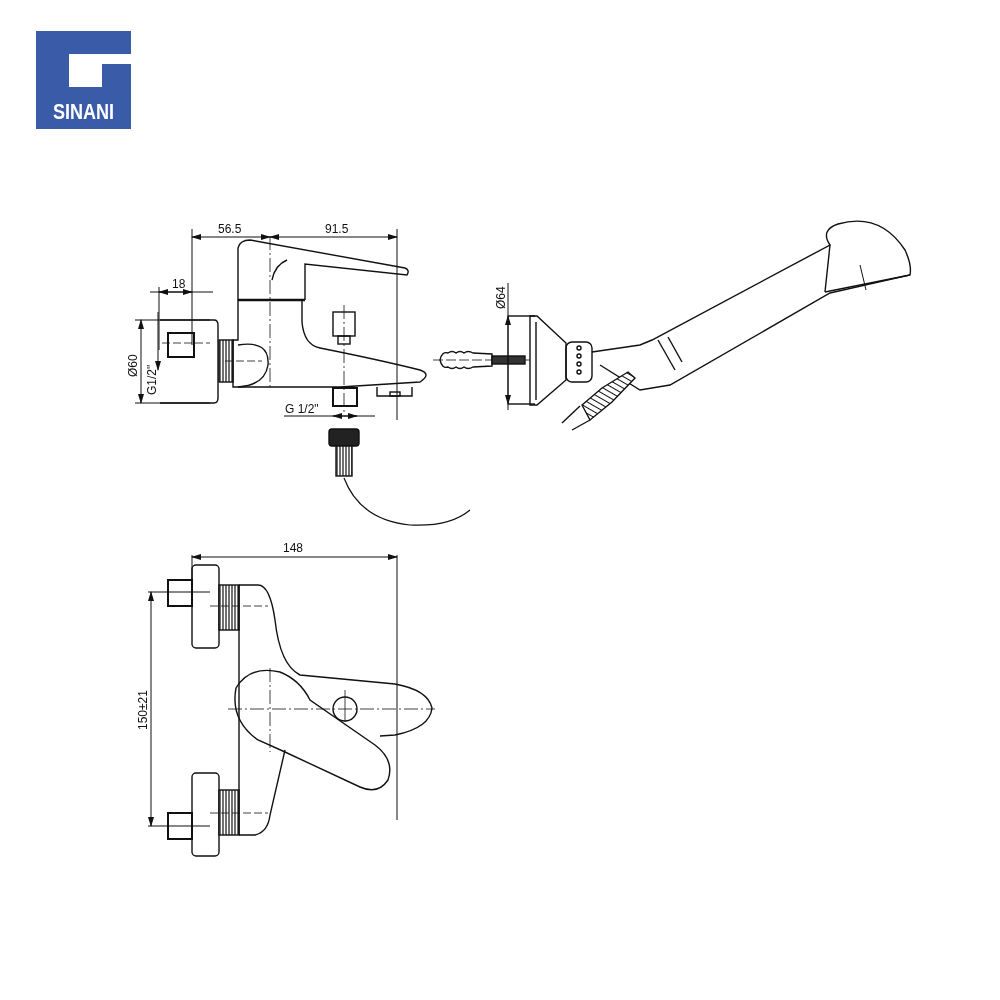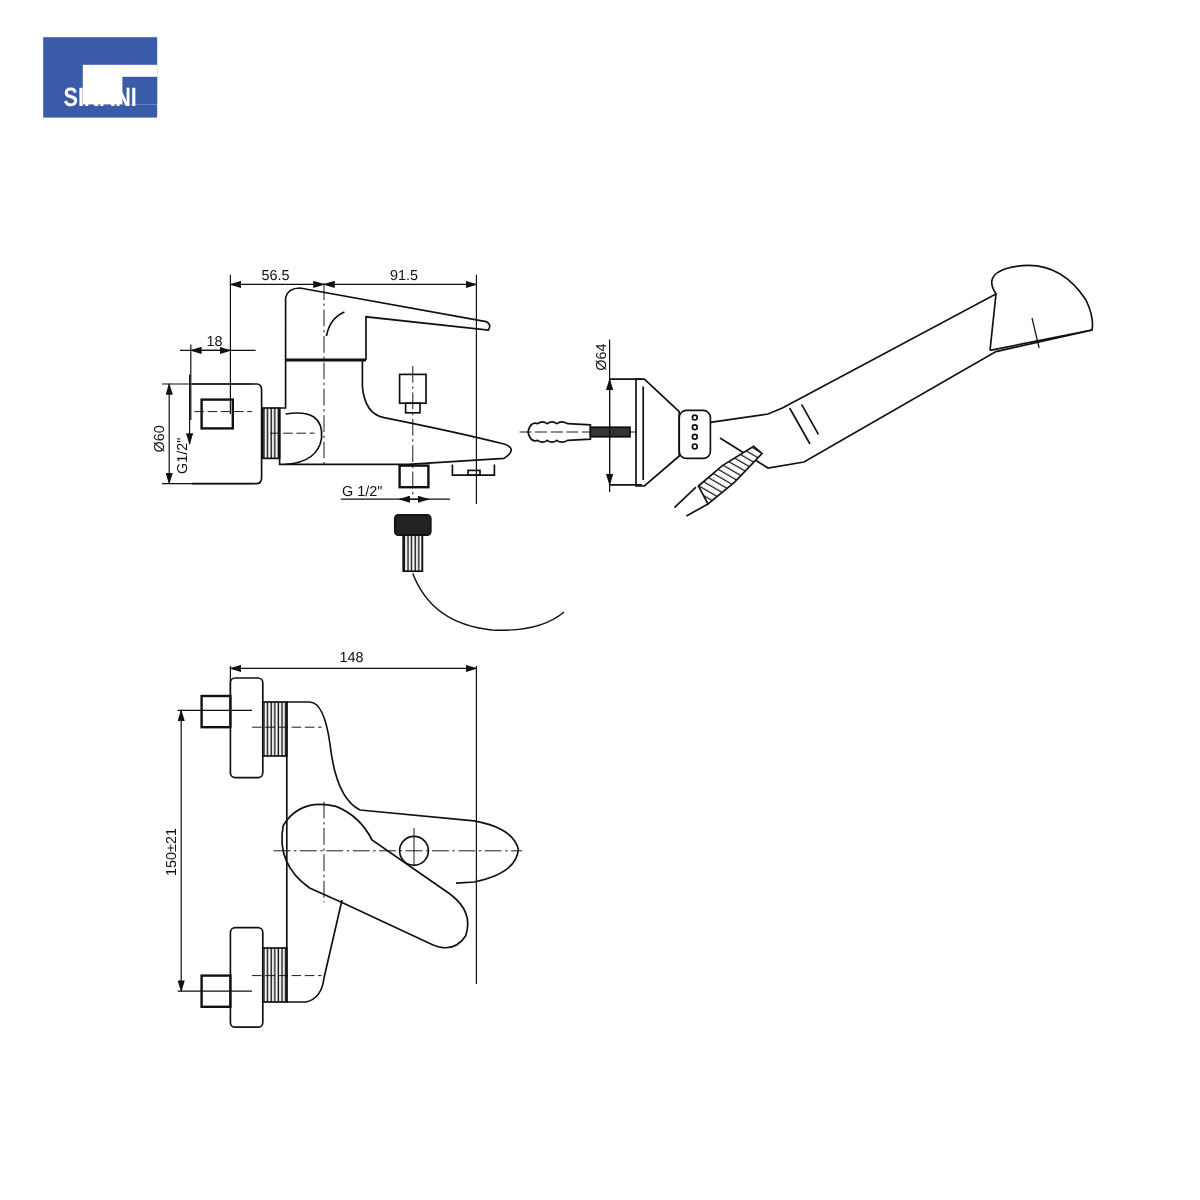--- a/index.html
+++ b/index.html
@@ -1,17 +1,17 @@
 <!DOCTYPE html>
 <html><head>
 <meta charset="utf-8">
 <style>
   html, body { margin:0; padding:0; background:#ffffff; }
   body { width:1000px; height:1000px; position:relative; overflow:hidden; font-family:"Liberation Sans", sans-serif; }
-  .logo { position:absolute; left:36px; top:31px; width:95px; height:67px; background:#3a5ca8; }
+  .logo { position:absolute; left:36px; top:31px; width:95px; height:98px; background:#3a5ca8; }
   .logo-mark-white { position:absolute; left:33px; top:23px; width:62px; height:33px; background:#ffffff; }
   .logo-mark-blue { position:absolute; left:66px; top:33px; width:29px; height:23px; background:#3a5ca8; }
   .logo-text { position:absolute; left:0; right:0; bottom:4px; text-align:center; color:#ffffff; font-weight:bold; font-size:22px; letter-spacing:0px; font-family:"Liberation Sans", sans-serif; transform:scaleX(0.82); }
   svg.drawing { position:absolute; left:0; top:0; }
   .dim { font-family:"Liberation Sans", sans-serif; font-size:12px; fill:#111; }
 </style>
 </head>
 <body>
 
 <div class="logo">

